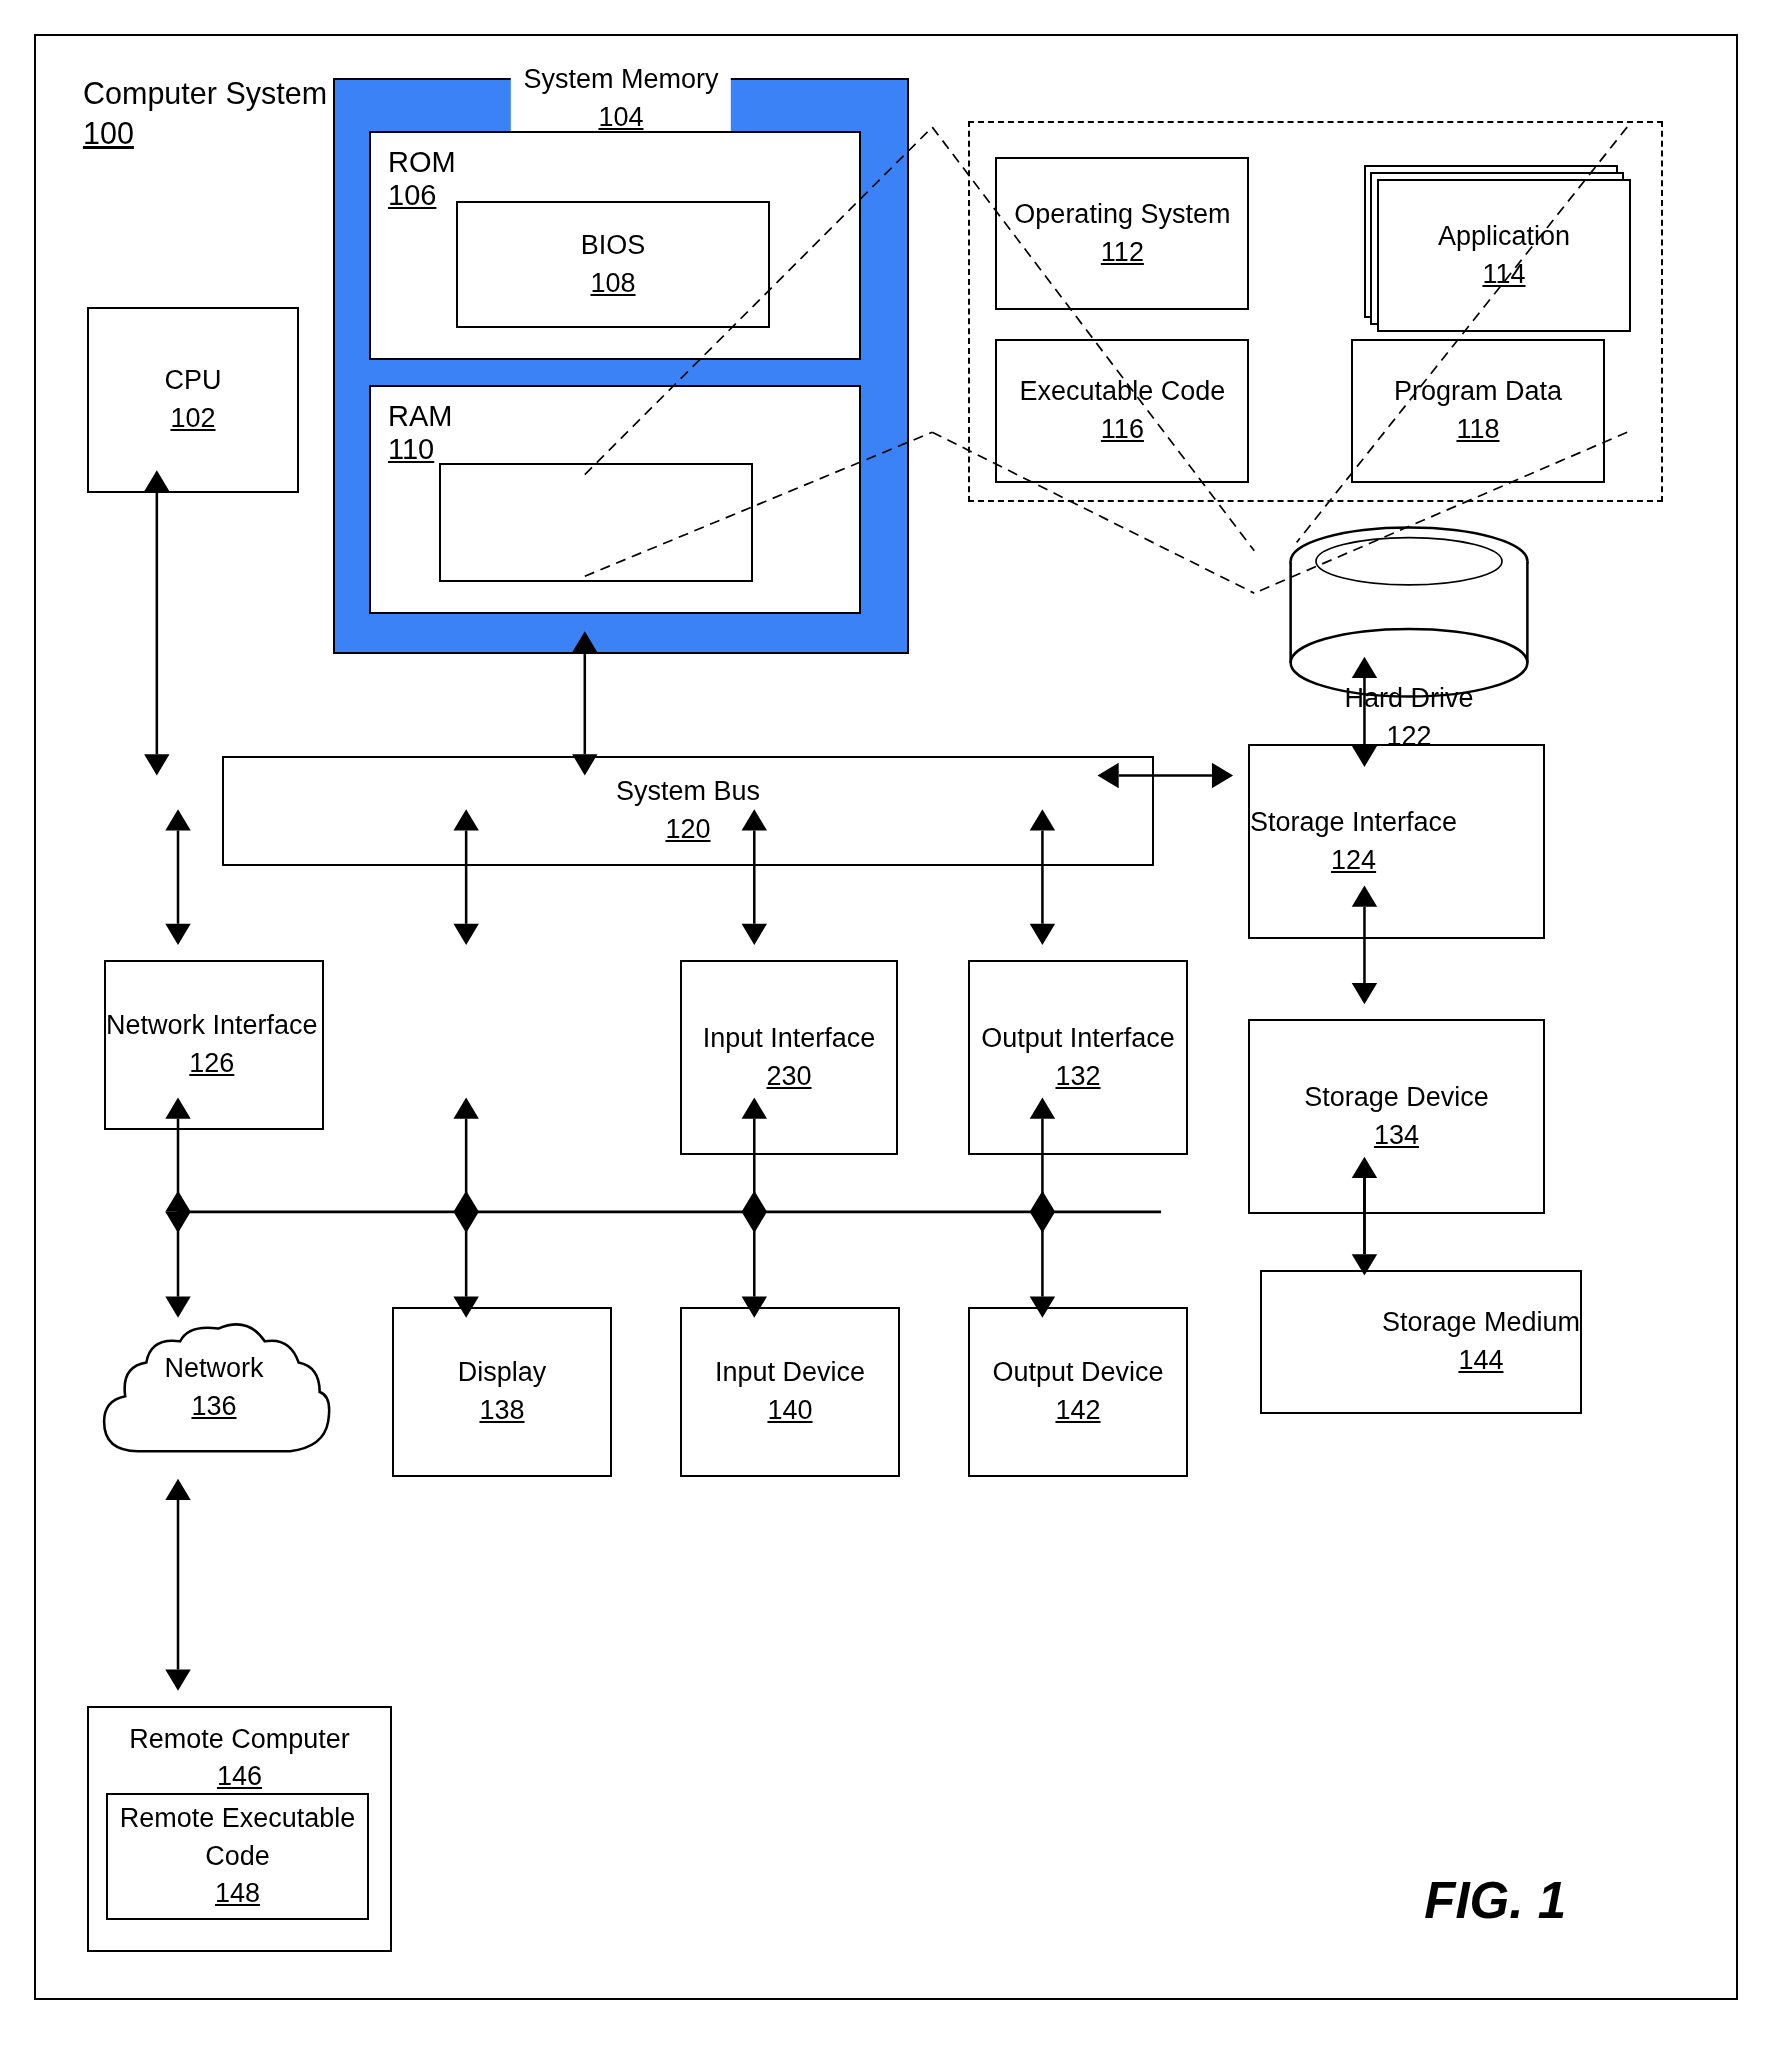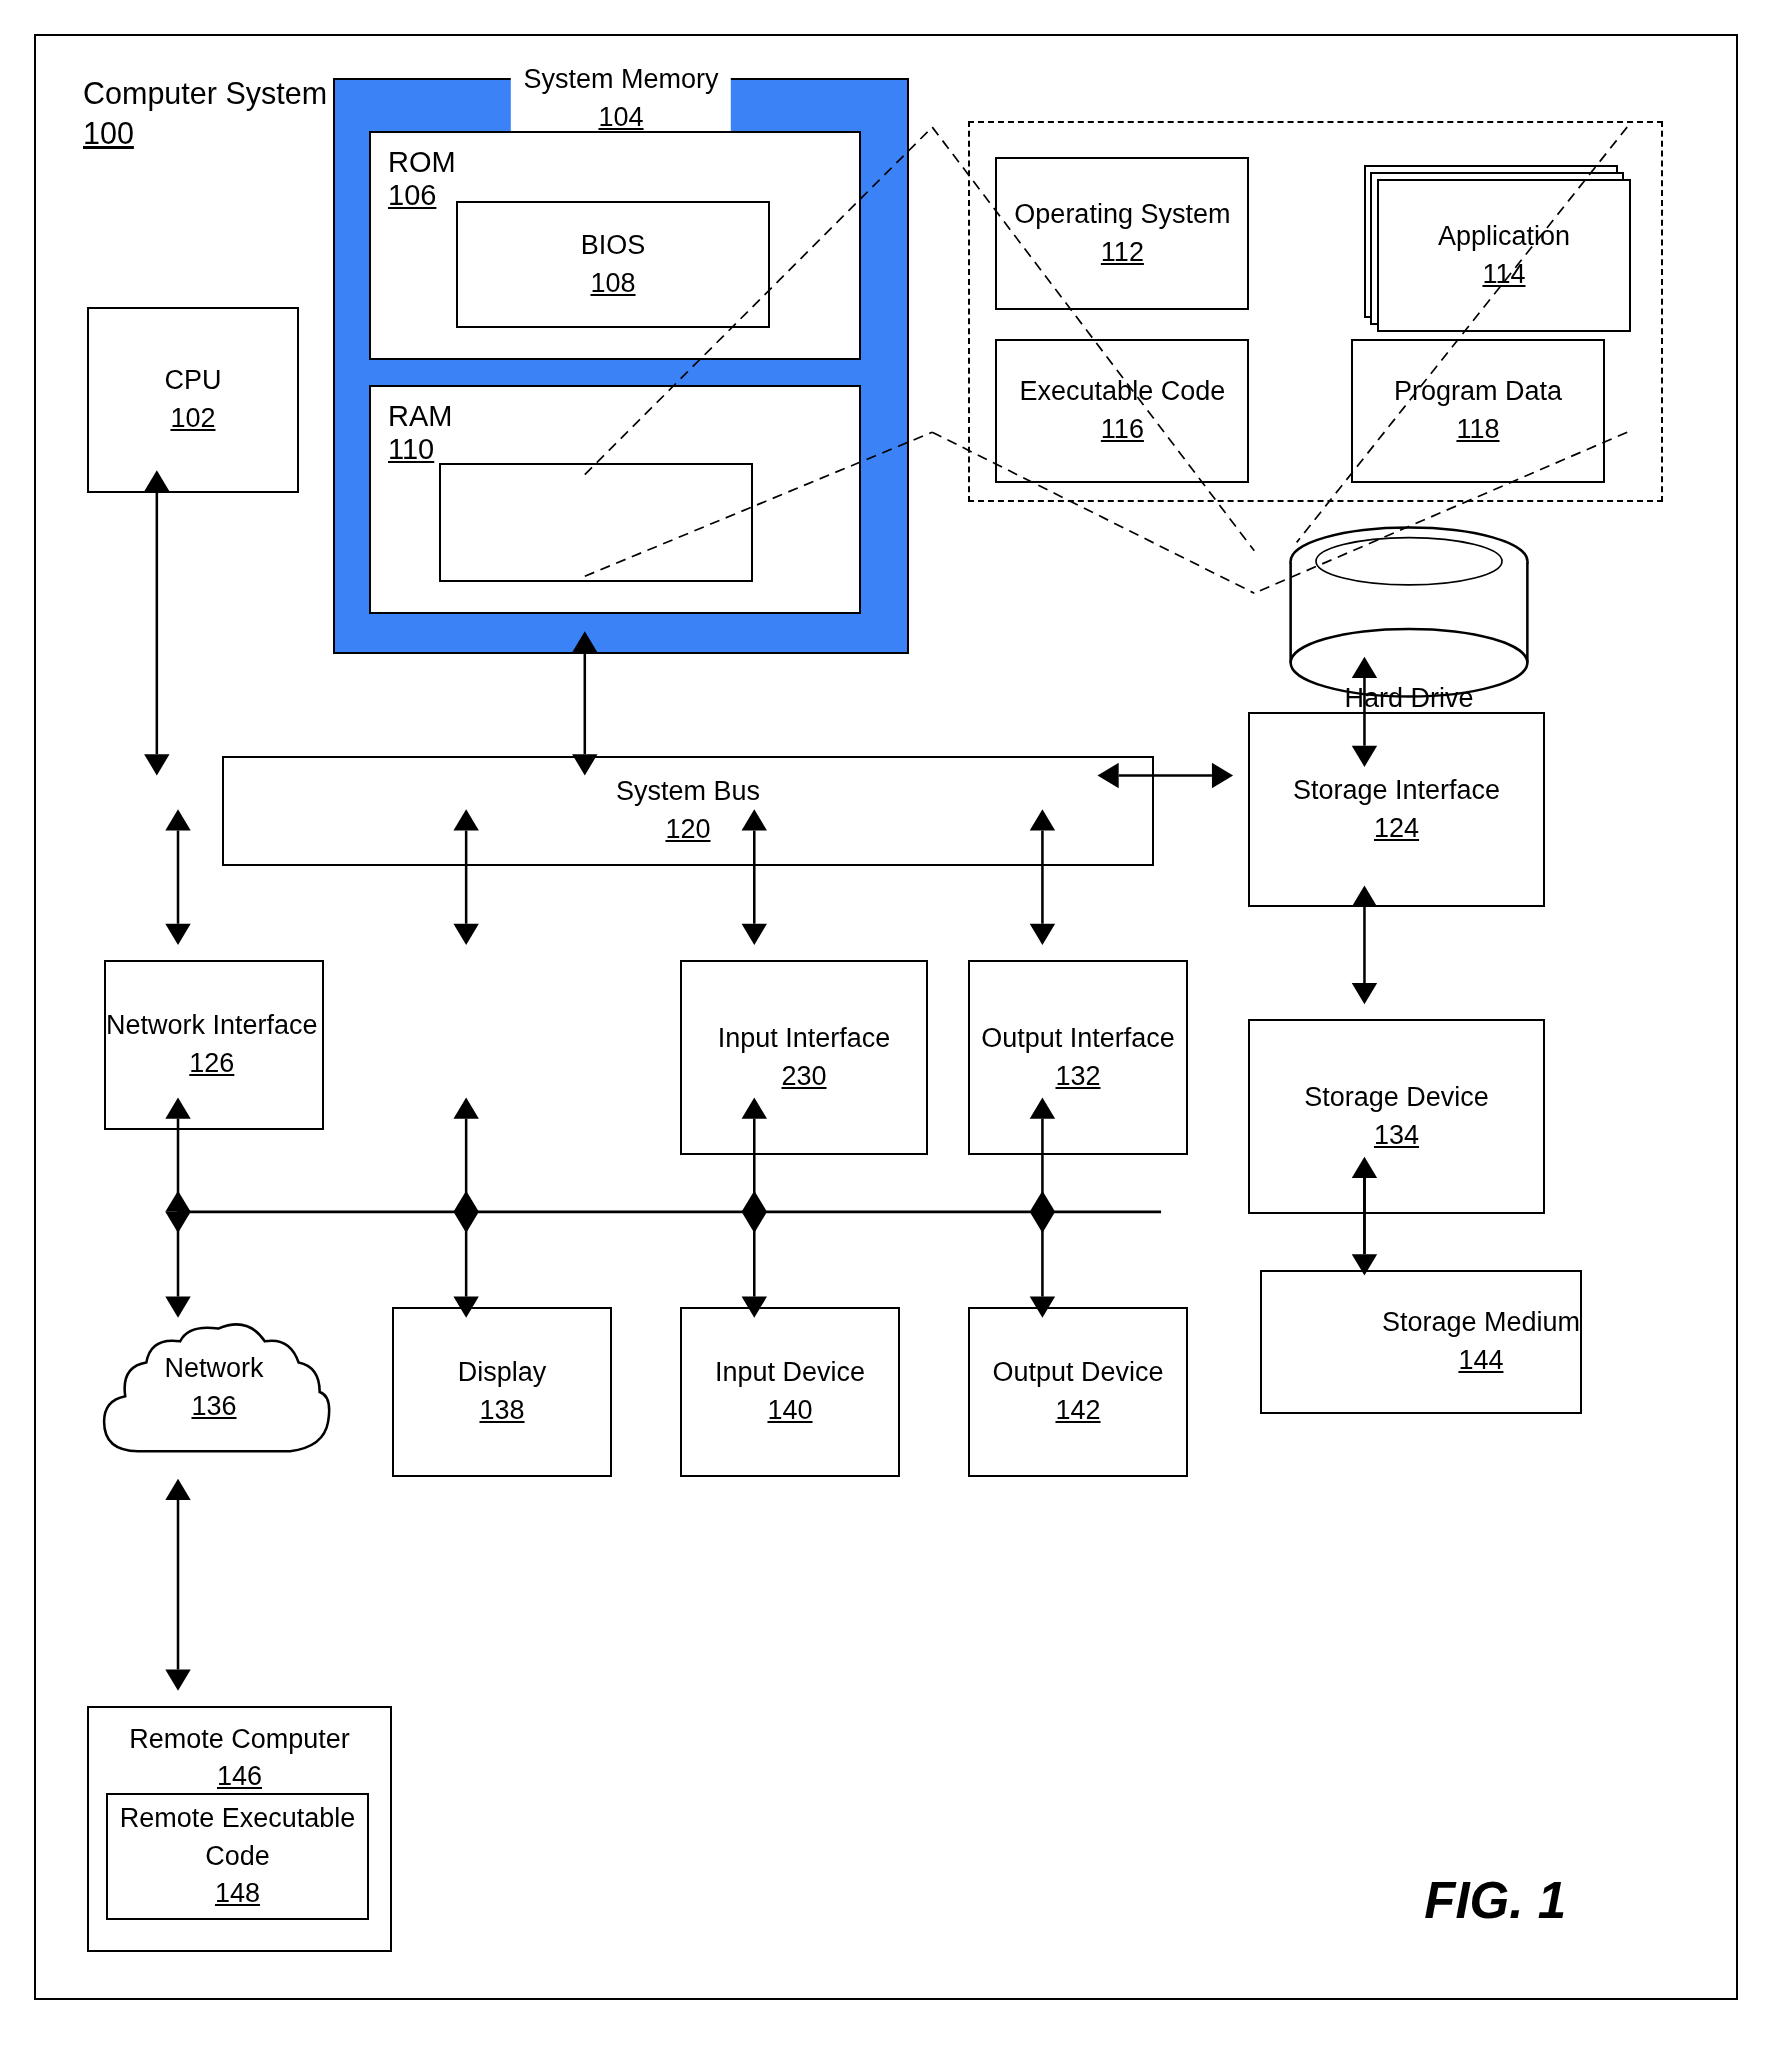--- a/index.html
+++ b/index.html
@@ -243,29 +243,29 @@
       background: #fff;
       display: flex;
       flex-direction: column;
       align-items: center;
       justify-content: center;
     }
 
     
     .storage-interface-box {
       position: absolute;
-      top: 676px;
+      top: 708px;
       left: 1212px;
       width: 297px;
       height: 195px;
       border: 2.5px solid #000;
       background: #fff;
       display: flex;
       flex-direction: column;
-      align-items: center;
+      align-items: flex-start;
       justify-content: center;
     }
 
     
     .storage-device-box {
       position: absolute;
       top: 983px;
       left: 1212px;
       width: 297px;
       height: 195px;
@@ -319,21 +319,21 @@
       display: flex;
       flex-direction: column;
       align-items: center;
       justify-content: center;
     }
 
     .input-interface-box {
       position: absolute;
       top: 924px;
       left: 644px;
-      width: 248px;
+      width: 218px;
       height: 195px;
       border: 2.5px solid #000;
       background: #fff;
       display: flex;
       flex-direction: column;
       align-items: center;
       justify-content: center;
     }
 
     .output-interface-box {

